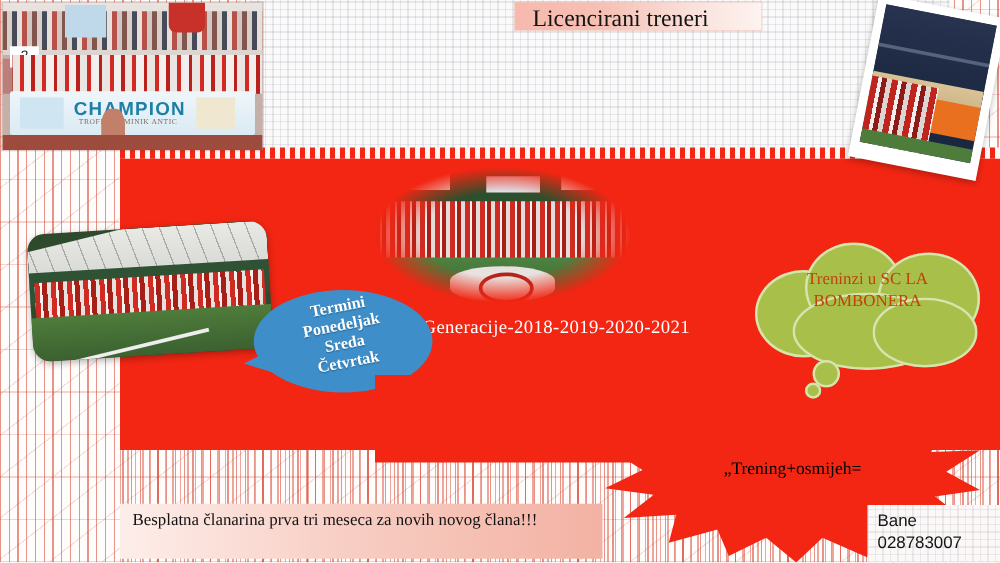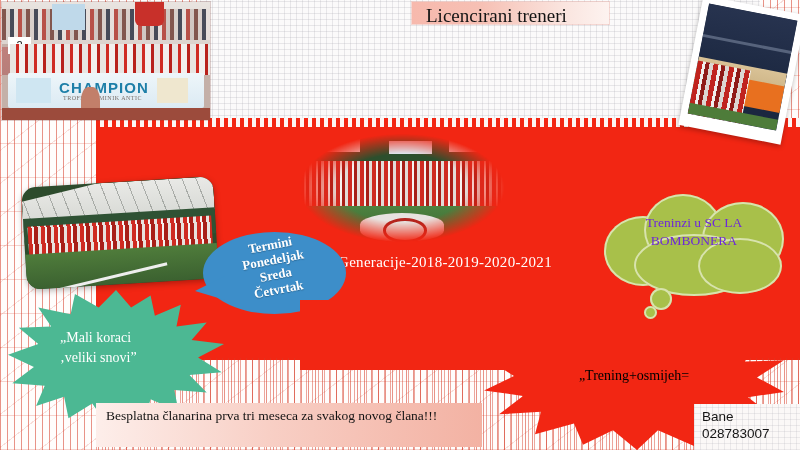--- a/index.html
+++ b/index.html
@@ -198,21 +198,21 @@
   .cloud .b2{left:46px;top:4px;width:78px;height:72px;}
   .cloud .b3{left:104px;top:12px;width:82px;height:74px;}
   .cloud .b4{left:36px;top:44px;width:120px;height:62px;}
   .cloud .b5{left:100px;top:48px;width:84px;height:56px;}
   .cloud .t1{position:absolute;left:52px;top:98px;width:22px;height:22px;background:#a8c04a;border-radius:50%;
     box-shadow:inset 0 0 0 2px rgba(255,255,255,.55);}
   .cloud .t2{position:absolute;left:46px;top:116px;width:13px;height:13px;background:#a8c04a;border-radius:50%;
     box-shadow:inset 0 0 0 2px rgba(255,255,255,.55);}
   .cloud .txt{
     position:absolute;left:10px;top:24px;width:172px;text-align:center;
-    color:#6d28d9;font-size:13.5px;line-height:1.35;font-family:"Liberation Serif",serif;
+    color:#c2410c;font-size:13.5px;line-height:1.35;font-family:"Liberation Serif",serif;
     z-index:3;
   }
 
   
   .star-green{
     position:absolute;left:8px;top:290px;width:216px;height:135px;
     background:#4cb893;
     clip-path:polygon(
       50% 0%, 57% 13%, 66% 4%, 68% 19%, 80% 11%, 78% 27%,
       92% 24%, 85% 37%, 100% 40%, 88% 50%, 99% 61%, 84% 63%,
@@ -366,35 +366,29 @@
     <div class="txt">
       <div>Treninzi u SC LA</div>
       <div>BOMBONERA</div>
     </div>
   </div>
 
   <div class="stripes-b"></div>
 
   <div class="red-tail"></div>
 
-  <div class="star-green">
-    <div class="txt">
-      <div>„Mali koraci</div>
-      <div>‚veliki snovi”</div>
-    </div>
-  </div>
 
   <div class="star-red">
     <div class="txt">
       <div>„Trening+osmijeh=</div>
     </div>
   </div>
 
   <div class="banner-free">
-    <div class="txt">Besplatna članarina prva tri meseca za svakog novog člana!!!</div>
+    <div class="txt">Besplatna članarina prva tri meseca za novih novog člana!!!</div>
   </div>
 
   <div class="contact">
     <div class="nm">Bane</div>
     <div class="ph">028783007</div>
   </div>
 
 </div>
 
 </body></html>

